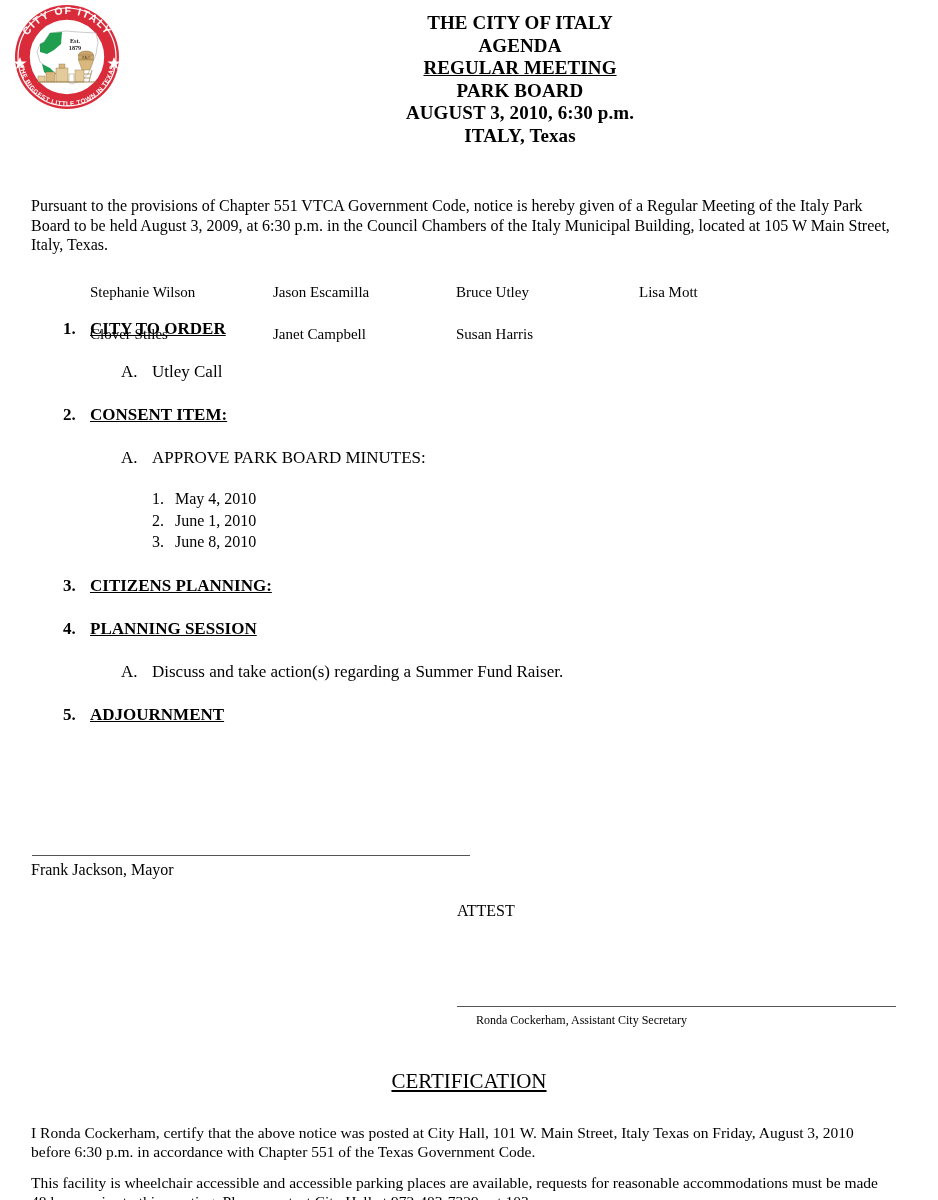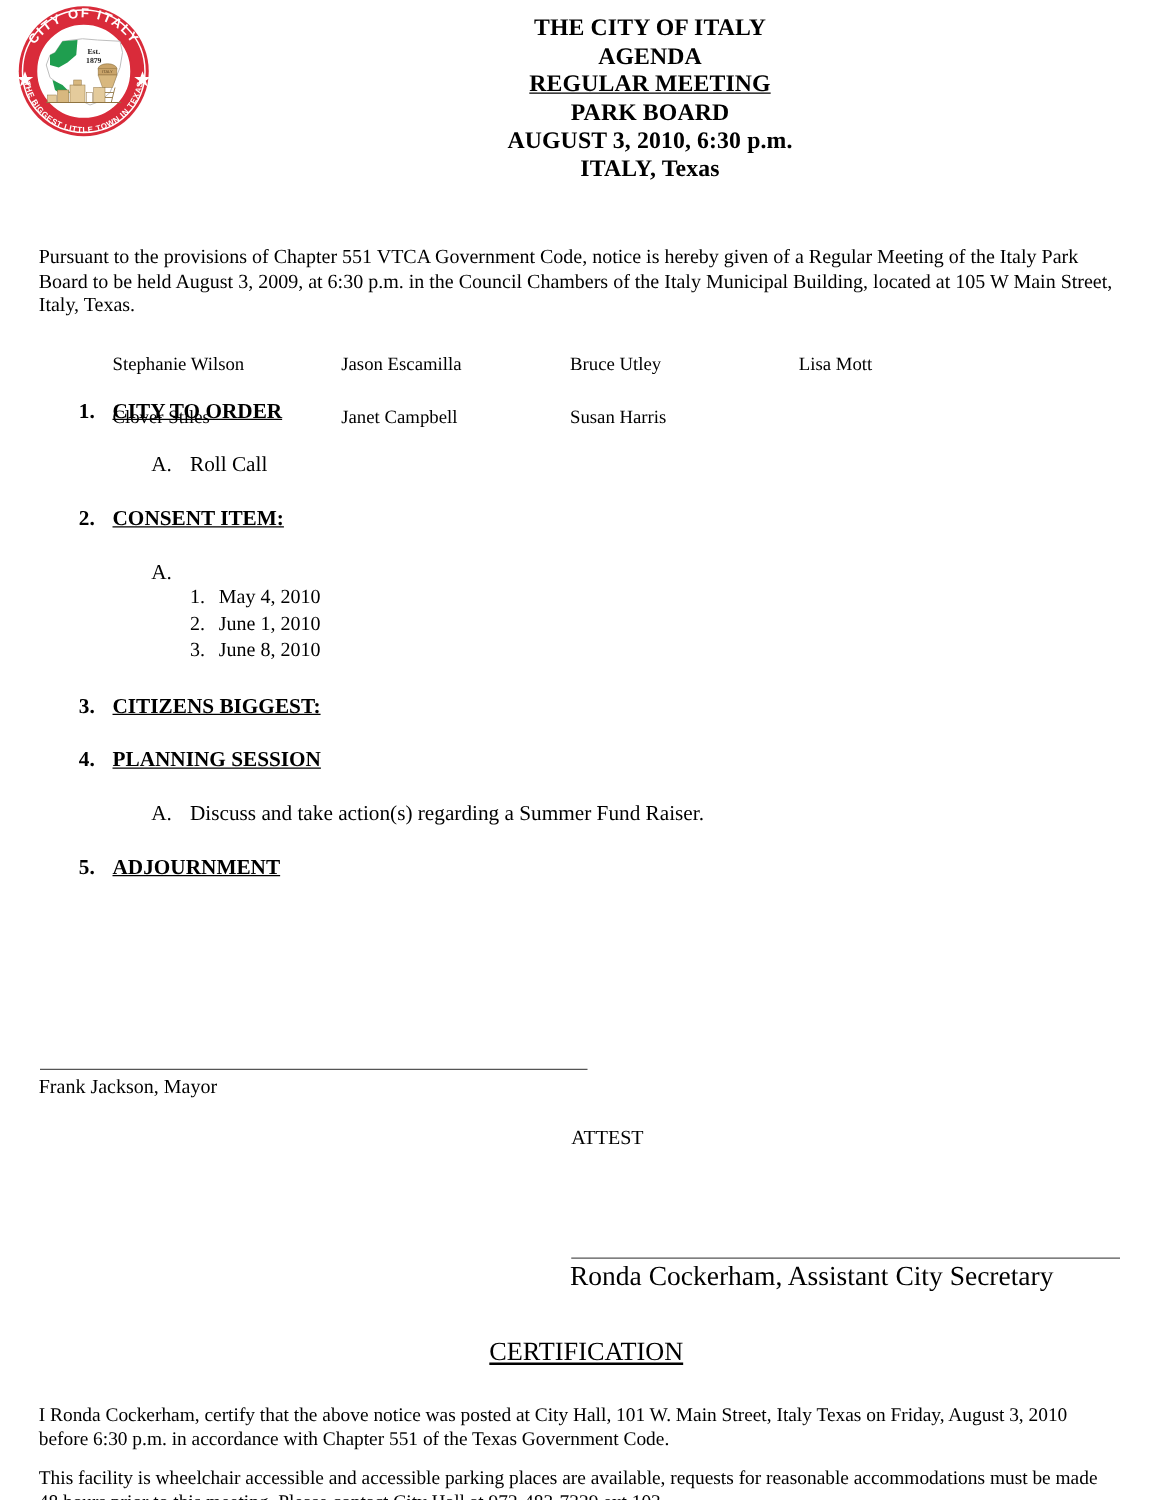--- a/index.html
+++ b/index.html
@@ -149,23 +149,23 @@
   .sig-line-2 {
     position: absolute;
     left: 457px;
     top: 1006px;
     width: 439px;
     height: 0;
     border-top: 1.3px solid #555555;
   }
   .sig-name-2 {
     position: absolute;
-    left: 456px;
+    left: 476px;
     top: 1011px;
-    font-size: 22px;
+    font-size: 12px;
     line-height: 19px;
   }
 
   
   .cert-heading {
     position: absolute;
     left: 0;
     top: 1072px;
     width: 938px;
     text-align: center;
@@ -281,34 +281,35 @@
 
     <div class="lvl1">
       <span class="num">1.</span>
       <span class="txt">CITY TO ORDER</span>
     </div>
 
     <div class="spacer-lg"></div>
 
     <div class="lvl2">
       <span class="num">A.</span>
-      <span class="txt">Roll Call</span>
+      <span class="txt">Utley Call</span>
     </div>
 
     <div class="spacer-lg"></div>
 
     <div class="lvl1">
       <span class="num">2.</span>
       <span class="txt">CONSENT ITEM:</span>
     </div>
 
     <div class="spacer-lg"></div>
 
     <div class="lvl2">
       <span class="num">A.</span>
+      <span class="txt">APPROVE PARK BOARD MINUTES:</span>
     </div>
 
     <div class="spacer-md"></div>
 
     <div class="lvl3">
       <span class="num">1.</span>
       <span class="txt">May 4, 2010</span>
     </div>
     <div class="lvl3">
       <span class="num">2.</span>
@@ -316,21 +317,21 @@
     </div>
     <div class="lvl3">
       <span class="num">3.</span>
       <span class="txt">June 8, 2010</span>
     </div>
 
     <div class="spacer-lg"></div>
 
     <div class="lvl1">
       <span class="num">3.</span>
-      <span class="txt">CITIZENS BIGGEST:</span>
+      <span class="txt">CITIZENS PLANNING:</span>
     </div>
 
     <div class="spacer-sm"></div>
     <div class="spacer-sm"></div>
 
     <div class="lvl1">
       <span class="num">4.</span>
       <span class="txt">PLANNING SESSION</span>
     </div>
 

